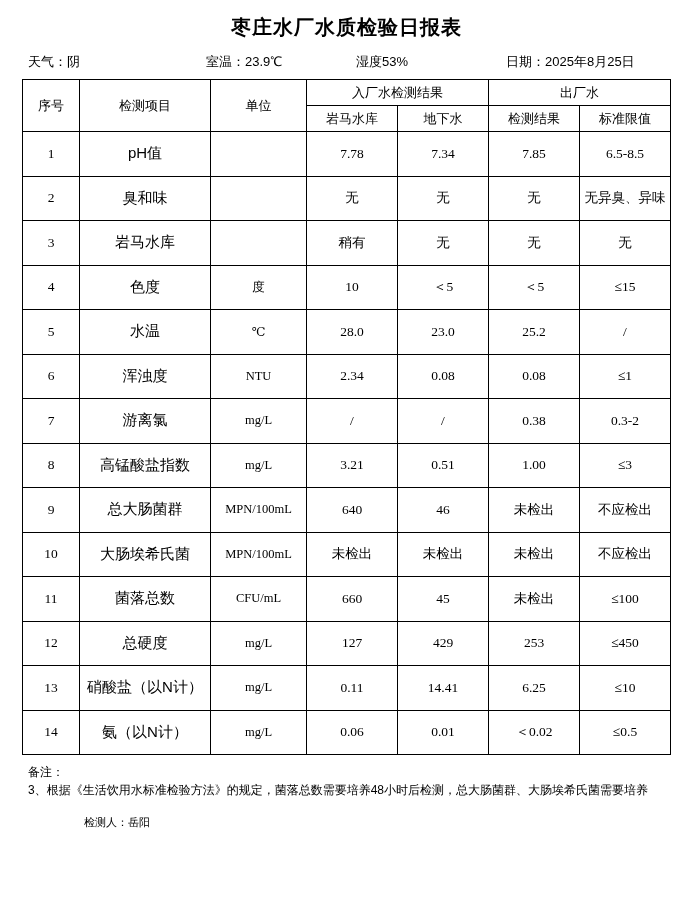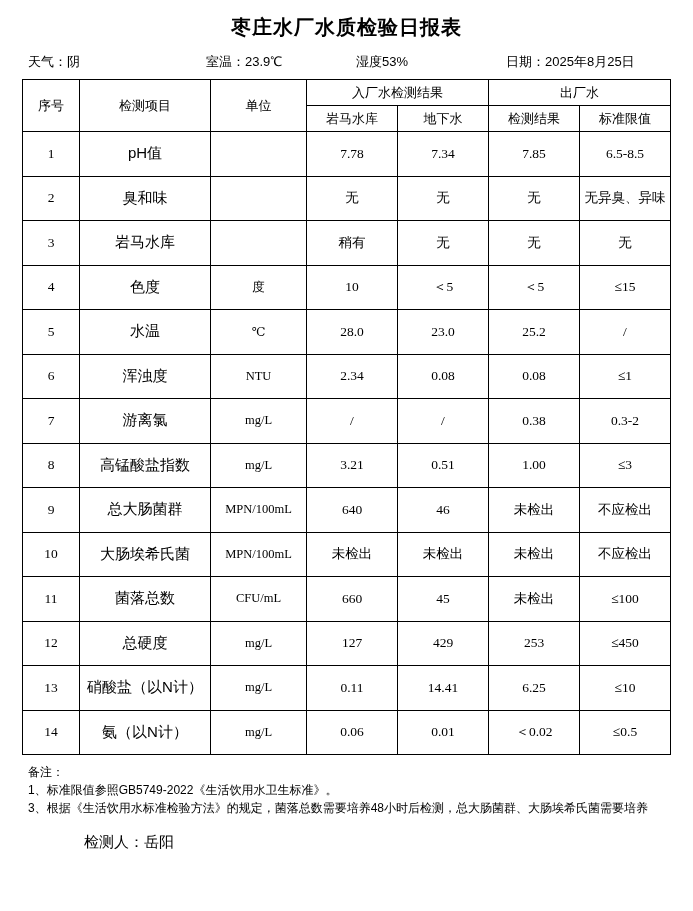--- a/index.html
+++ b/index.html
@@ -82,21 +82,21 @@
   .notes {
     margin-top: 8px;
     font-size: 12px;
     line-height: 1.5;
     font-family: "Liberation Sans", sans-serif;
     padding-left: 6px;
   }
   .notes .note-line { white-space: nowrap; }
   .footer {
     margin-top: 16px;
-    font-size: 15px;
+    font-size: 11px;
     padding-left: 62px;
     font-family: "Liberation Sans", sans-serif;
   }
 </style>
 </head>
 <body>
 
 <div class="page">
 
   <div class="title">枣庄水厂水质检验日报表</div>
@@ -249,19 +249,18 @@
           <td class="col-val val-cell">0.06</td>
           <td class="col-val2 val-cell">0.01</td>
           <td class="col-res val-cell">＜0.02</td>
           <td class="col-std val-cell">≤0.5</td>
         </tr>
       </tbody>
   </table>
 
   <div class="notes">
     <div class="note-line">备注：</div>
-    <div class="note-line">1、标准限值参照GB5749-2022《生活饮用水卫生标准》。</div>
     <div class="note-line">3、根据《生活饮用水标准检验方法》的规定，菌落总数需要培养48小时后检测，总大肠菌群、大肠埃希氏菌需要培养</div>
   </div>
 
   <div class="footer">检测人：岳阳</div>
 
 </div>
 
 </body></html>

